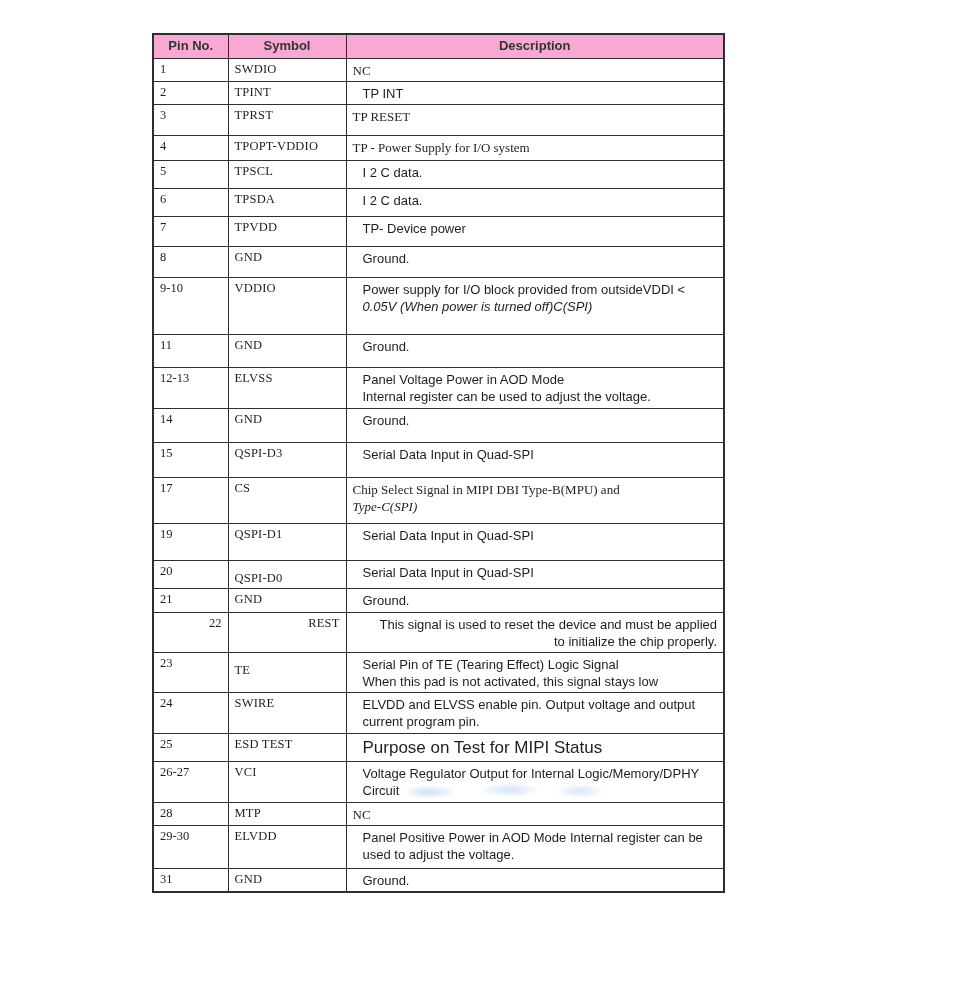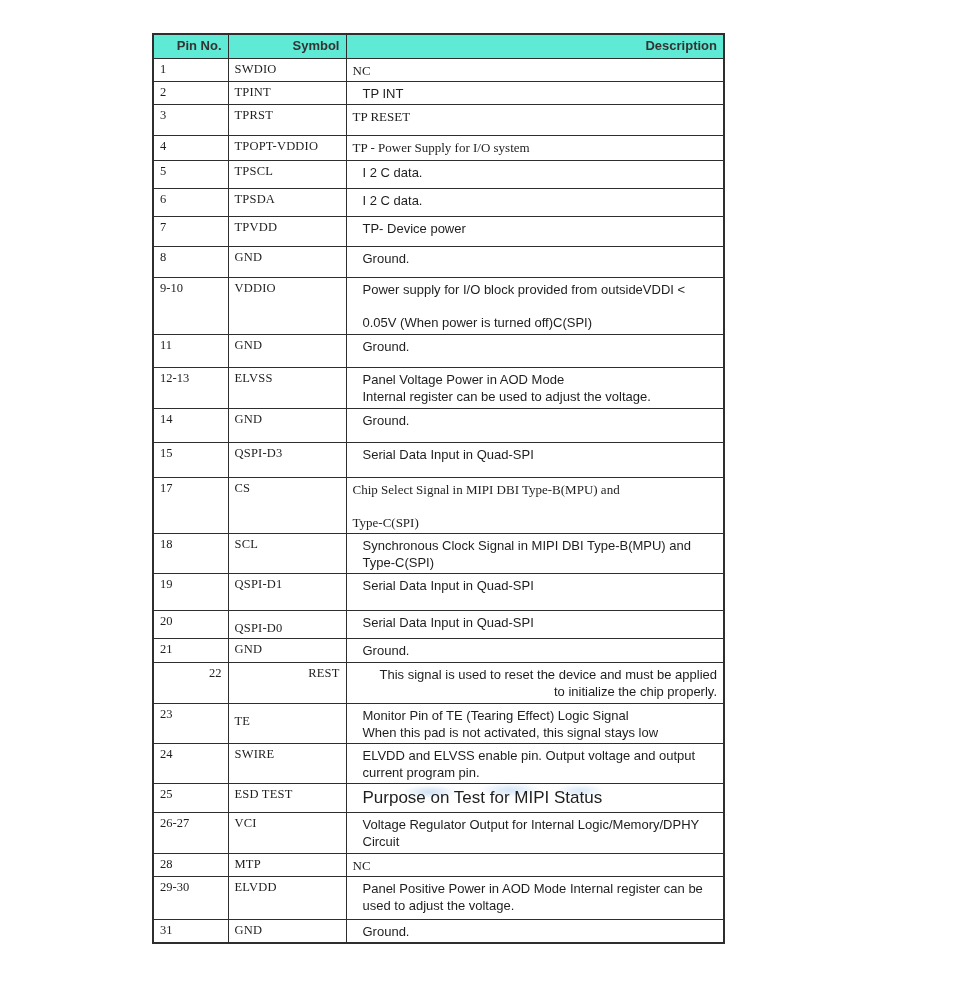--- a/index.html
+++ b/index.html
@@ -27,26 +27,26 @@
   col.c2 { width: 118px; }
   col.c3 { width: 378px; }
   th, td {
     border: 1px solid #2e2e2e;
     vertical-align: top;
     padding: 3px 6px 2px 6px;
     color: #1e1e1e;
     overflow: hidden;
   }
   thead th {
-    background: #5eead4;
+    background: #f9a8d4;
     font-family: "Liberation Sans", sans-serif;
     font-weight: bold;
     font-size: 13px;
     color: #333333;
-    text-align: right;
+    text-align: center;
     padding-bottom: 5px;
   }
   td.pin-cell {
     font-family: "Liberation Serif", "DejaVu Serif", serif;
     font-size: 12.5px;
   }
   td.symbol-cell {
     font-family: "Liberation Serif", "DejaVu Serif", serif;
     font-size: 12.5px;
     letter-spacing: 0.2px;
@@ -56,21 +56,21 @@
   td.desc-cell.font-sans {
     font-family: "Liberation Sans", "DejaVu Sans", sans-serif;
     font-size: 13px;
     padding-left: 16px;
   }
   td.desc-cell.font-serif {
     font-family: "Liberation Serif", "DejaVu Serif", serif;
     font-size: 13px;
   }
   td.desc-cell.size-small { font-size: 17px; }
-  td.desc-cell div.gap { margin-top: 16px; }
+  td.desc-cell div.gap { margin-top: 0; font-style: italic; }
   .watermark {
     position: absolute;
     left: 400px;
     top: 778px;
     width: 210px;
     height: 26px;
     background:
       radial-gradient(ellipse 40px 10px at 30px 14px, rgba(120,170,225,0.38), rgba(120,170,225,0) 70%),
       radial-gradient(ellipse 45px 11px at 110px 12px, rgba(120,170,225,0.33), rgba(120,170,225,0) 70%),
       radial-gradient(ellipse 35px 10px at 180px 13px, rgba(120,170,225,0.30), rgba(120,170,225,0) 70%);
@@ -191,28 +191,20 @@
           </td>
   </tr>
         <tr style="height: 46px;">
     <td class="pin-cell">17</td>
     <td class="symbol-cell">CS</td>
     <td class="desc-cell font-serif">
             <div>Chip Select Signal in MIPI DBI Type-B(MPU) and</div>
             <div class="gap">Type-C(SPI)</div>
           </td>
   </tr>
-        <tr style="height: 34px;">
-    <td class="pin-cell">18</td>
-    <td class="symbol-cell">SCL</td>
-    <td class="desc-cell font-sans">
-            <div>Synchronous Clock Signal in MIPI DBI Type-B(MPU) and</div>
-            <div>Type-C(SPI)</div>
-          </td>
-  </tr>
         <tr style="height: 37px;">
     <td class="pin-cell">19</td>
     <td class="symbol-cell">QSPI-D1</td>
     <td class="desc-cell font-sans">
             <div>Serial Data Input in Quad-SPI</div>
           </td>
   </tr>
         <tr style="height: 24px;">
     <td class="pin-cell">20</td>
     <td class="symbol-cell symbol-low">QSPI-D0</td>
@@ -232,21 +224,21 @@
     <td class="symbol-cell">REST</td>
     <td class="desc-cell font-sans">
             <div>This signal is used to reset the device and must be applied</div>
             <div>to initialize the chip properly.</div>
           </td>
   </tr>
         <tr style="height: 39px;">
     <td class="pin-cell">23</td>
     <td class="symbol-cell symbol-low">TE</td>
     <td class="desc-cell font-sans">
-            <div>Monitor Pin of TE (Tearing Effect) Logic Signal</div>
+            <div>Serial Pin of TE (Tearing Effect) Logic Signal</div>
             <div>When this pad is not activated, this signal stays low</div>
           </td>
   </tr>
         <tr style="height: 35px;">
     <td class="pin-cell">24</td>
     <td class="symbol-cell">SWIRE</td>
     <td class="desc-cell font-sans">
             <div>ELVDD and ELVSS enable pin. Output voltage and output</div>
             <div>current program pin.</div>
           </td>

